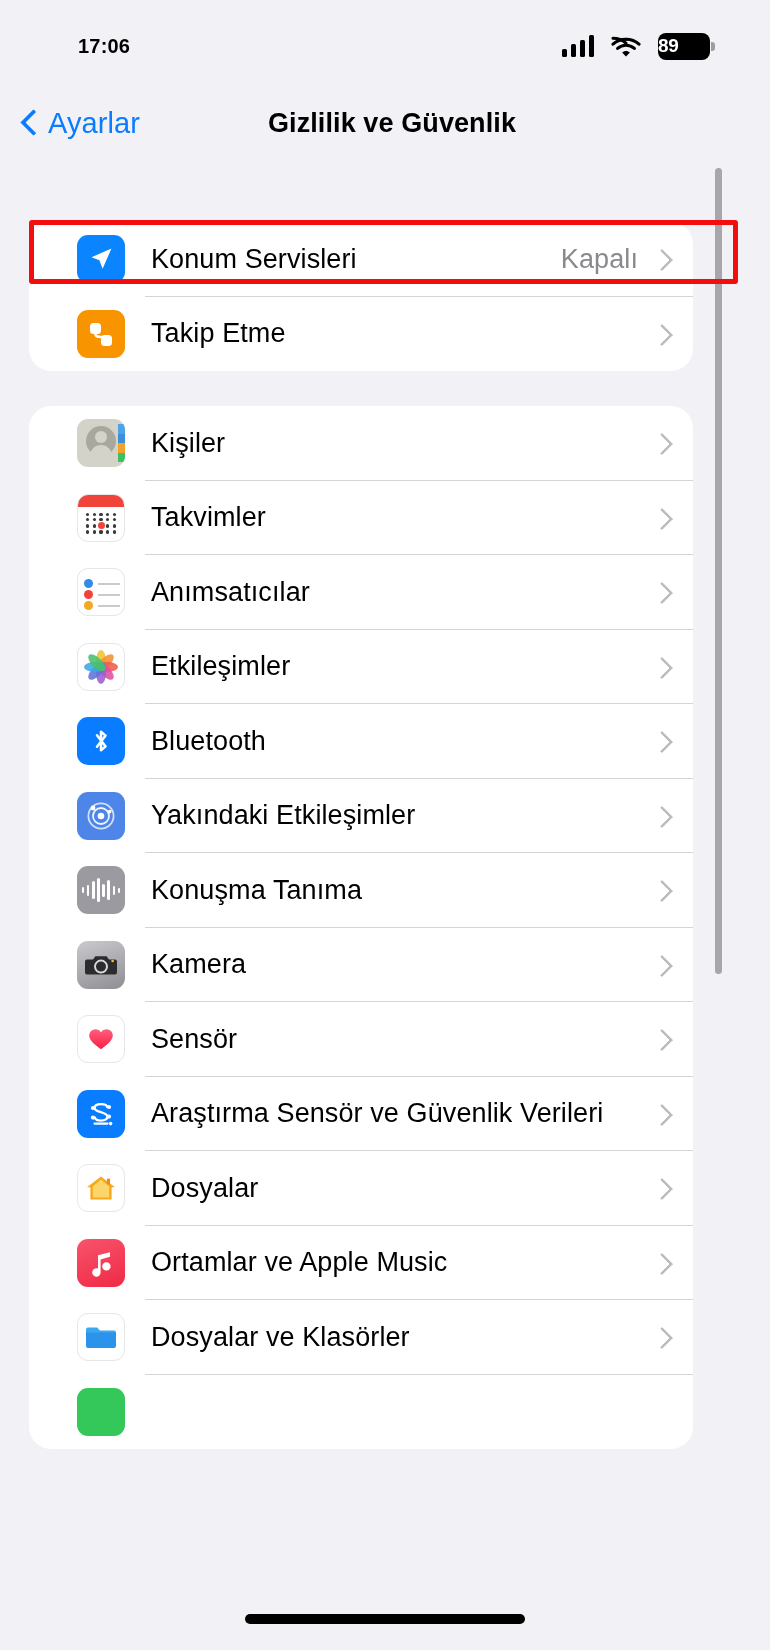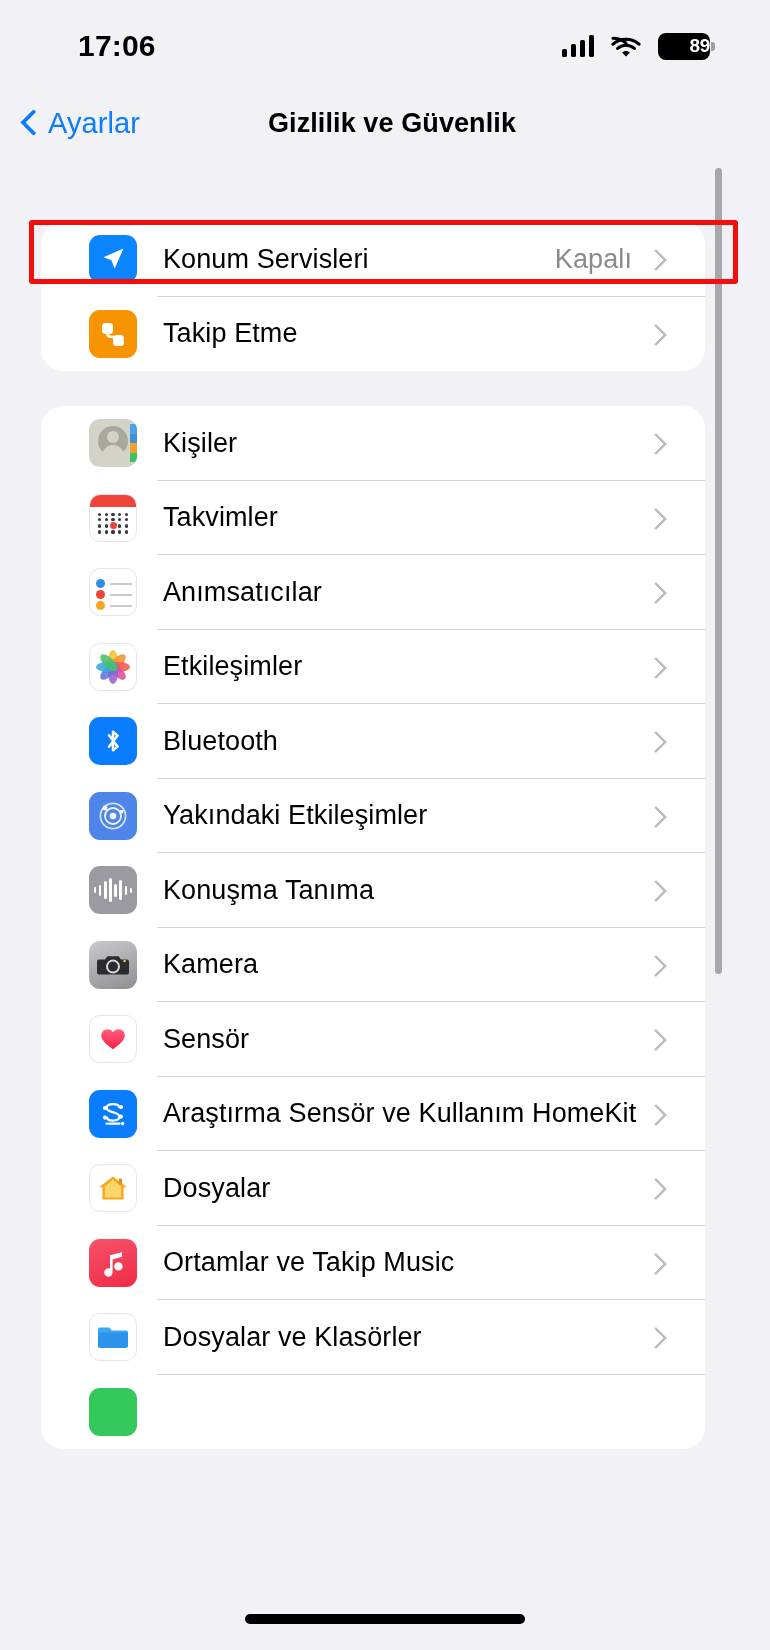--- a/index.html
+++ b/index.html
@@ -10,35 +10,35 @@
     -webkit-font-smoothing:antialiased;
     position:relative;
   }
 
   
   .statusbar{
     position:absolute; top:0; left:0; width:770px; height:92px;
     display:flex; align-items:center; justify-content:space-between;
     padding:0 60px 0 78px;
   }
-  .sb-time{ font-size:30px; font-weight:600; color:#000; letter-spacing:.2px; }
+  .sb-time{ font-size:20px; font-weight:600; color:#000; letter-spacing:.2px; }
   .sb-right{ display:flex; align-items:center; gap:17px; }
 
   .cell-bars{ display:flex; align-items:flex-end; gap:3.5px; height:22px; }
   .cell-bars i{ display:block; width:5.5px; background:#000; border-radius:1.5px; }
   .cell-bars i:nth-child(1){ height:8px; }
   .cell-bars i:nth-child(2){ height:13px; }
   .cell-bars i:nth-child(3){ height:17.5px; }
   .cell-bars i:nth-child(4){ height:22px; }
 
   .wifi{ width:30px; height:22px; position:relative; }
 
   .battery{
     width:52px; height:27px; background:#000; border-radius:8px;
-    display:flex; align-items:center; justify-content:flex-end; position:relative;
+    display:flex; align-items:center; justify-content:flex-start; position:relative;
   }
   .battery span{ color:#fff; font-size:19px; font-weight:700; letter-spacing:-.3px; }
   .battery::after{
     content:""; position:absolute; right:-5px; top:9px;
     width:4px; height:9px; background:rgba(0,0,0,.35);
     border-radius:0 3px 3px 0;
   }
 
   
   .navbar{
@@ -61,21 +61,21 @@
     display:flex; align-items:center; justify-content:center;
     font-size:27px; font-weight:700; color:#000; letter-spacing:.1px;
     padding-left:14px;
   }
 
   
   .content{ position:absolute; top:154px; left:0; width:770px; height:1496px; }
 
   .card{
     position:absolute; left:29px; width:664px;
-    background:#fff; border-radius:22px; overflow:hidden;margin-left:12px;
+    background:#fff; border-radius:22px; overflow:hidden;
   }
   #card1{ top:68px; }
   #card2{ top:252px; }
 
   .row{
     position:relative; display:flex; align-items:center;
     height:74.5px; padding-left:48px; cursor:pointer;
   }
   .row-sep{
     position:absolute; left:116px; right:0; bottom:0;
@@ -85,21 +85,21 @@
   .ico{
     width:48px; height:48px; border-radius:11px; flex:0 0 48px;
     position:relative; overflow:hidden;
   }
   .row-label{
     font-size:27px; color:#000; margin-left:26px;
     letter-spacing:.1px; white-space:nowrap;
   }
   .row-right{
     margin-left:auto; display:flex; align-items:center; gap:16px;
-    padding-right:44px;
+    padding-right:26px;
   }
   .row-value{ font-size:27px; color:#8a8a8e; letter-spacing:.1px; }
   .chev{ width:13px; height:22px; position:relative; flex:0 0 13px; }
   .chev::before{
     content:""; position:absolute; left:0; top:4px;
     width:13px; height:13px;
     border-right:3.4px solid #bcbcc0; border-top:3.4px solid #bcbcc0;
     transform:rotate(45deg); border-radius:1px;
   }
 
@@ -434,21 +434,21 @@
         <svg width="32" height="32" viewBox="0 0 32 32">
           <path d="M22 9 C22 6.6 18.8 6.2 16 6.2 C12.4 6.2 9.6 7.6 9.6 10 C9.6 14.8 22.4 13.4 22.4 18.6 C22.4 21.4 19.2 22.6 16 22.6 C12.8 22.6 10 21.8 10 19.6" stroke="#fff" stroke-width="2.3" fill="none" stroke-linecap="round"></path>
           <circle cx="8" cy="10" r="2.1" fill="#fff"></circle>
           <circle cx="24" cy="9" r="2.1" fill="#fff"></circle>
           <circle cx="8" cy="19.6" r="2.1" fill="#fff"></circle>
           <circle cx="24" cy="18.6" r="2.1" fill="#fff"></circle>
           <line x1="9.5" y1="25.6" x2="22.5" y2="25.6" stroke="#fff" stroke-width="2.2" stroke-linecap="round"></line>
           <circle cx="25.6" cy="25.6" r="1.8" fill="#fff"></circle>
         </svg>
       </div>
-      <div class="row-label">Araştırma Sensör ve Kullanım HomeKit</div>
+      <div class="row-label">Araştırma Sensör ve Güvenlik Verileri</div>
       <div class="row-right">
         <span class="chev"></span>
       </div>
       <div class="row-sep"></div>
     </div>
 
     <div class="row">
       <div class="ico ic-homekit">
         <svg width="32" height="30" viewBox="0 0 32 30">
           <path d="M16 3.4 L30 14.2 H26.6 V26.4 H5.4 V14.2 H2z" fill="#f7a81b"></path>
@@ -463,21 +463,21 @@
       <div class="row-sep"></div>
     </div>
 
     <div class="row">
       <div class="ico ic-music">
         <svg width="26" height="28" viewBox="0 0 26 28">
           <path d="M22 3.2 L10 6.2 V19.6 a4.2 4.2 0 1 0 2.6 3.9 V10.4 L22 7.8z" fill="#fff"></path>
           <circle cx="18.4" cy="17.4" r="4.2" fill="#fff"></circle>
         </svg>
       </div>
-      <div class="row-label">Ortamlar ve Takip Music</div>
+      <div class="row-label">Ortamlar ve Apple Music</div>
       <div class="row-right">
         <span class="chev"></span>
       </div>
       <div class="row-sep"></div>
     </div>
 
     <div class="row">
       <div class="ico ic-files">
         <svg width="34" height="28" viewBox="0 0 34 28">
           <path d="M2 6.4 a2 2 0 0 1 2-2 h9.2 l2.6 3 H30 a2 2 0 0 1 2 2 v2.4 H2z" fill="#3aa8f0"></path>

